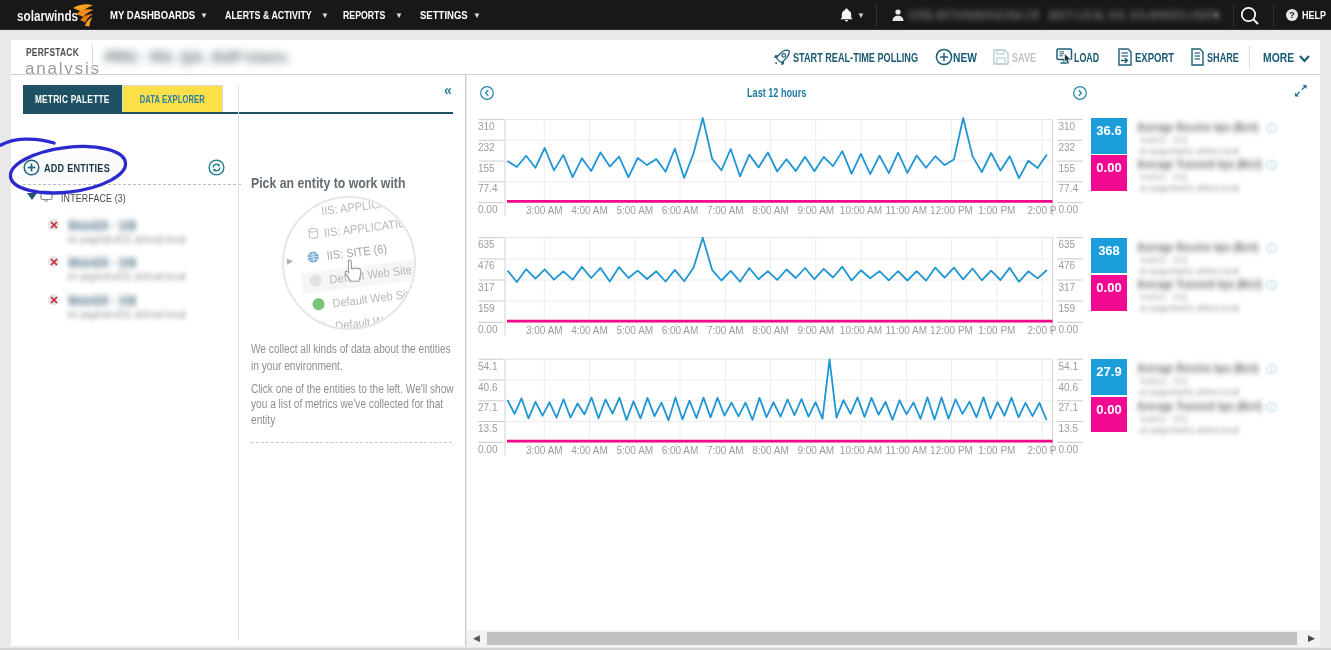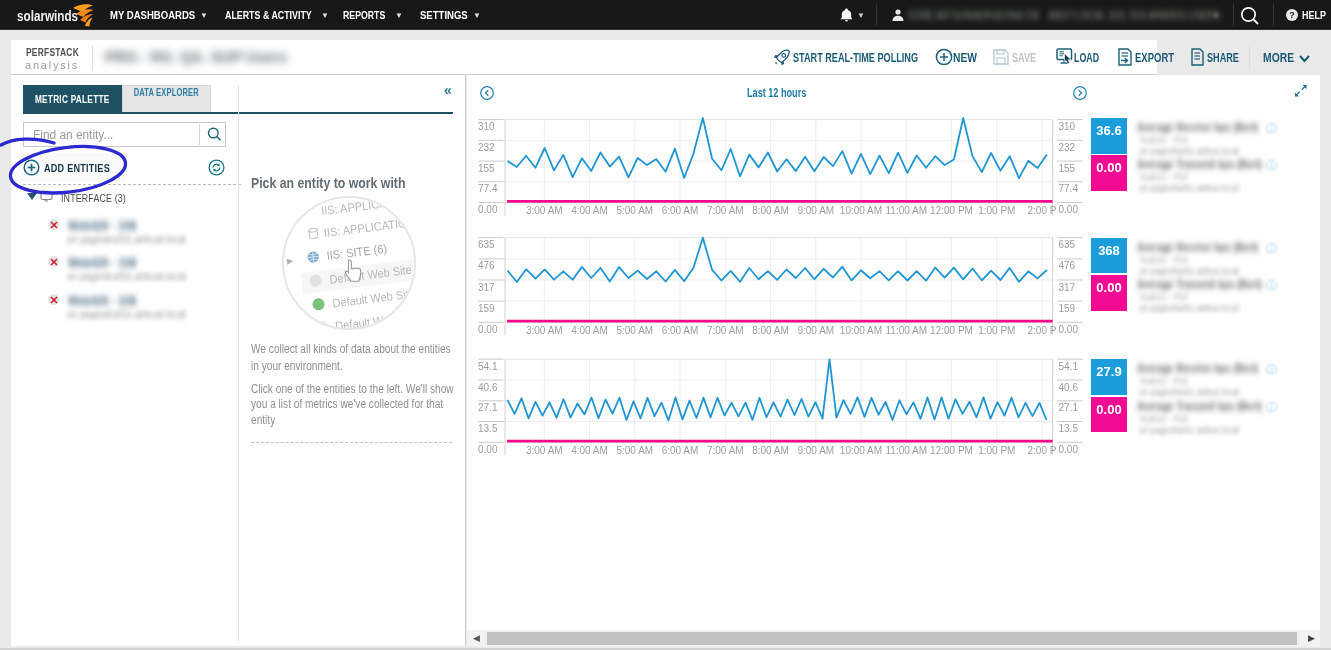--- a/index.html
+++ b/index.html
@@ -40,23 +40,23 @@
   <div class="abs" style="left:1233px;top:4px;width:1px;height:22px;background:#333"></div>
   <svg class="abs" style="left:1239px;top:5px" width="22" height="22" viewBox="0 0 22 22">
     <circle cx="9.5" cy="9.5" r="6.7" fill="none" stroke="#fff" stroke-width="1.7"></circle>
     <line x1="14.4" y1="14.4" x2="19" y2="19" stroke="#fff" stroke-width="1.9"></line>
   </svg>
   <div class="abs" style="left:1273px;top:4px;width:1px;height:22px;background:#333"></div>
   <div class="abs" style="left:1286px;top:9px;width:12px;height:12px;border-radius:50%;background:#e8e8e8;color:#181818;font-size:9px;font-weight:bold;text-align:center;line-height:12px">?</div>
   <span class="abs" style="left:1302px;top:10px;color:#fff;font-size:10px;white-space:nowrap;font-weight:bold;transform:scaleX(0.9);transform-origin:0 50%">HELP</span>
 </div>
 
-<div class="abs" style="left:11px;top:40px;width:1146px;height:35px;background:#fff;border-bottom:1px solid #d0d0d0">
+<div class="abs" style="left:11px;top:40px;width:1309px;height:35px;background:#fff;border-bottom:1px solid #d0d0d0">
   <span class="abs" style="left:14.5px;top:7px;color:#4e4e4e;font-size:10px;white-space:nowrap;font-weight:bold;letter-spacing:0.3px;transform:scaleX(0.84);transform-origin:0 50%">PERFSTACK</span>
-  <span class="abs" style="left:14px;top:19px;color:#9a9a9a;font-size:11px;white-space:nowrap;letter-spacing:1.8px">analysis</span>
+  <span class="abs" style="left:14px;top:19px;color:#9a9a9a;font-size:17px;white-space:nowrap;letter-spacing:1.8px">analysis</span>
   <div class="abs" style="left:80.5px;top:5px;width:1px;height:25px;background:#ddd"></div>
   <span class="abs" style="left:94px;top:8px;color:#53626c;font-size:15px;white-space:nowrap;font-weight:bold;filter:blur(4px)">PRG - RS. QA. SUP Users</span>
 
   <svg class="abs" style="left:762px;top:9px" width="17" height="17" viewBox="0 0 17 17">
     <path d="M9.5 2.5 C12.5 1 15.2 1.1 16 1.8 C16.4 2.8 16 5.5 14.2 8.2 L10 12.5 C9 13.4 7.5 13.3 6.6 12.4 L4.6 10.4 C3.7 9.5 3.7 8.1 4.6 7.2 Z" fill="none" stroke="#1d6078" stroke-width="1.3"></path>
     <circle cx="10.8" cy="6.4" r="1.8" fill="none" stroke="#1d6078" stroke-width="1.2"></circle>
     <path d="M5.2 6.6 L2.2 6.1 L0.9 9 L3.8 8.7 Z" fill="#1d6078"></path>
     <path d="M10.6 11.9 L11.2 14.9 L8.3 16.2 L8.5 13.3 Z" fill="#1d6078"></path>
     <path d="M2.2 13.2 L4.3 13.8 L2.9 15.4 Z" fill="#222"></path>
   </svg>
@@ -99,34 +99,26 @@
   <span class="abs" style="left:1252px;top:11px;color:#185a74;font-size:12.5px;white-space:nowrap;font-weight:bold;transform:scaleX(0.83);transform-origin:0 50%">MORE</span>
   <svg class="abs" style="left:1287px;top:13px" width="13" height="11" viewBox="0 0 13 11">
     <path d="M2 3 L6.5 8 L11 3" fill="none" stroke="#185a74" stroke-width="2"></path>
   </svg>
 </div>
 
 <div class="abs" style="left:11px;top:75px;width:455px;height:571px;background:#fff;border-right:1px solid #ccc">
   <div class="abs" style="left:12px;top:10px;width:99px;height:27px;background:#1e5163;display:flex;align-items:center;justify-content:center">
     <span style="color:#fff;font-size:10.5px;font-weight:bold;white-space:nowrap;transform:scaleX(0.79);letter-spacing:.3px">METRIC PALETTE</span>
   </div>
-  <div class="abs" style="left:111px;top:10px;width:89px;height:27px;background:#e5e5e5;border:1px solid #d8d8d8;border-bottom:none;display:flex;justify-content:center">
+  <div class="abs" style="left:111px;top:10px;width:101px;height:27px;background:#fde047;border:1px solid #d8d8d8;border-bottom:none;display:flex;align-items:center;justify-content:center">
     <span style="color:#2d7ea3;font-size:10.5px;font-weight:bold;white-space:nowrap;transform:scaleX(0.72);letter-spacing:.2px">DATA EXPLORER</span>
   </div>
   <div class="abs" style="left:12px;top:37px;width:430px;height:2px;background:#1e5163"></div>
   <span class="abs" style="left:433px;top:7px;color:#2d7ea3;font-size:14px;font-weight:bold">«</span>
 
-  <div class="abs" style="left:12px;top:47px;width:203px;height:25px;border:1px solid #c9c9c9;background:#fff">
-    <span class="abs" style="left:9px;top:5px;color:#999;font-size:12.5px;white-space:nowrap;transform:scaleX(0.95);transform-origin:0 50%">Find an entity...</span>
-    <div class="abs" style="left:175px;top:1px;width:1px;height:21px;background:#d5d5d5"></div>
-    <svg class="abs" style="left:182px;top:3px" width="17" height="17" viewBox="0 0 17 17">
-      <circle cx="7.3" cy="7" r="4.8" fill="none" stroke="#1d6474" stroke-width="1.4"></circle>
-      <line x1="10.8" y1="10.5" x2="14.5" y2="14.2" stroke="#1d6474" stroke-width="1.5"></line>
-    </svg>
-  </div>
 
   <div class="abs" style="left:9px;top:78px;width:107px;height:29px;background:#fafafa;border-radius:3px"></div>
   <svg class="abs" style="left:12px;top:84px" width="17" height="17" viewBox="0 0 17 17">
     <circle cx="8.5" cy="8.5" r="7.3" fill="none" stroke="#1e667e" stroke-width="1.5"></circle>
     <line x1="8.5" y1="4.7" x2="8.5" y2="12.3" stroke="#1e667e" stroke-width="1.7"></line>
     <line x1="4.7" y1="8.5" x2="12.3" y2="8.5" stroke="#1e667e" stroke-width="1.7"></line>
   </svg>
   <span class="abs" style="left:33px;top:87px;color:#17364a;font-size:11.5px;white-space:nowrap;font-weight:bold;letter-spacing:0.3px;transform:scaleX(0.79);transform-origin:0 50%">ADD ENTITIES</span>
   <svg class="abs" style="left:197px;top:84px" width="17" height="17" viewBox="0 0 17 17">
     <circle cx="8.5" cy="8.5" r="7.4" fill="none" stroke="#1e7786" stroke-width="1.3"></circle>

